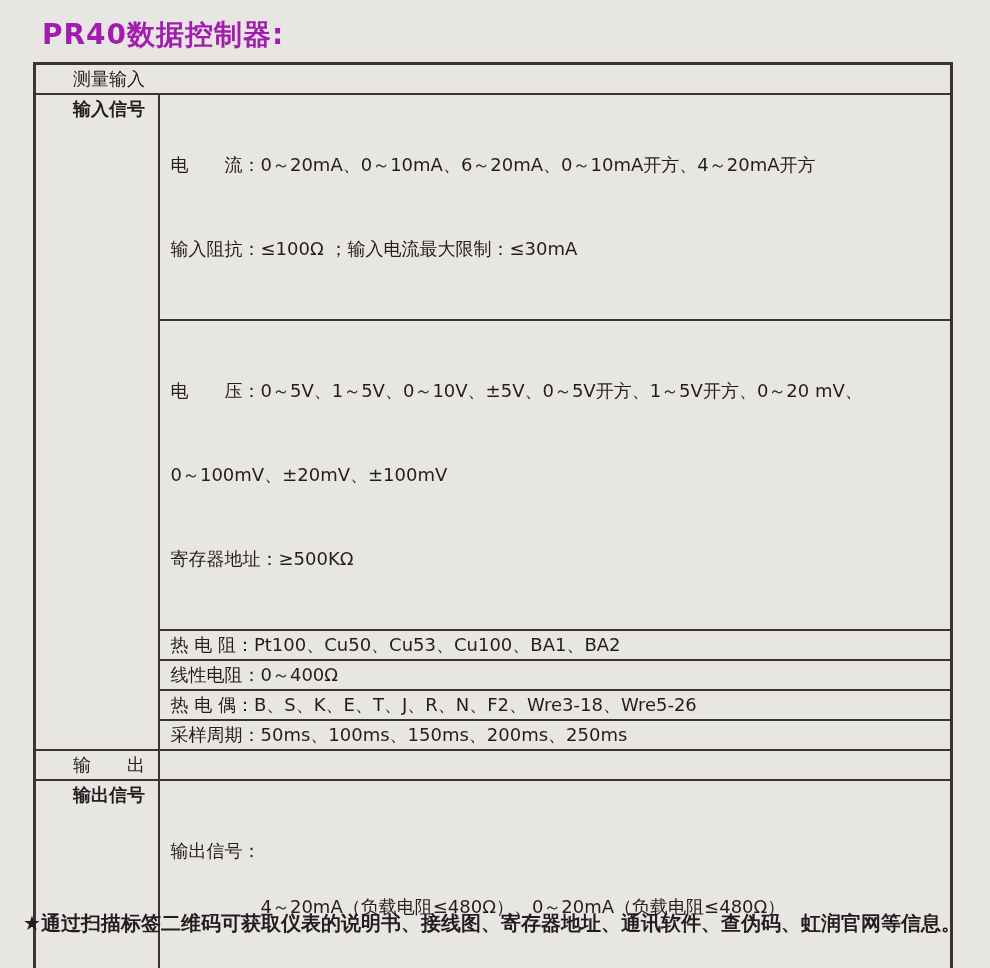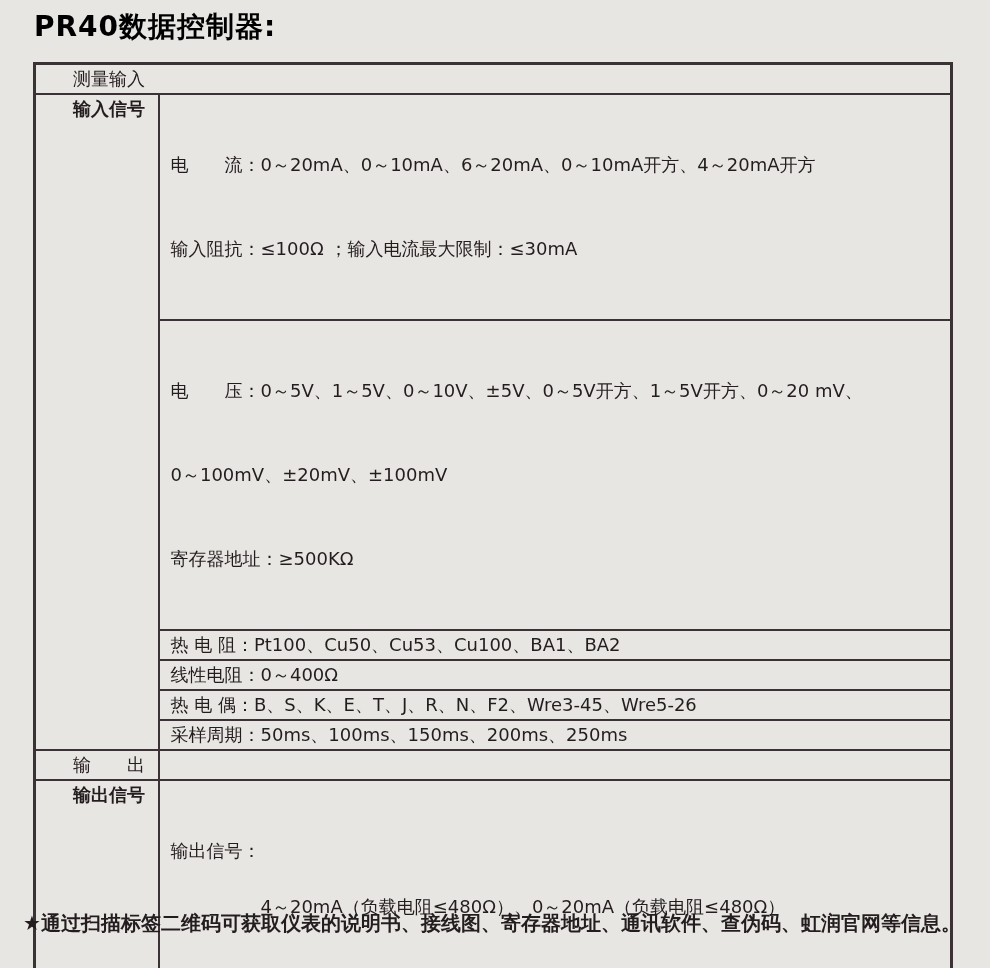--- a/index.html
+++ b/index.html
@@ -6,21 +6,21 @@
   body{
     width:990px;height:968px;overflow:hidden;
     background:#e8e6e3;
     font-family:"DejaVu Sans","Liberation Sans",sans-serif;
     color:#241d1f;
     position:relative;
   }
   .title{
     position:absolute;left:34px;top:8px;
     font-size:28px;font-weight:700;letter-spacing:1px;
-    color:#000000;margin:0;
+    color:#a21caf;margin:8px;
   }
   table.spec{
     position:absolute;left:33px;top:62px;
     width:920px;
     border-collapse:collapse;table-layout:fixed;
     border:3px solid #3a3234;
     background:transparent;
   }
   col.c1{width:124px;}
   td{
@@ -71,21 +71,21 @@
         <div>寄存器地址：≥500KΩ</div>
       </td>
     </tr>
     <tr>
       <td class="content">热 电 阻：Pt100、Cu50、Cu53、Cu100、BA1、BA2</td>
     </tr>
     <tr>
       <td class="content">线性电阻：0～400Ω</td>
     </tr>
     <tr>
-      <td class="content">热 电 偶：B、S、K、E、T、J、R、N、F2、Wre3-45、Wre5-26</td>
+      <td class="content">热 电 偶：B、S、K、E、T、J、R、N、F2、Wre3-18、Wre5-26</td>
     </tr>
     <tr>
       <td class="content">采样周期：50ms、100ms、150ms、200ms、250ms</td>
     </tr>
 
     <tr>
       <td class="lbl">输　　出</td>
       <td class="content"></td>
     </tr>
 

